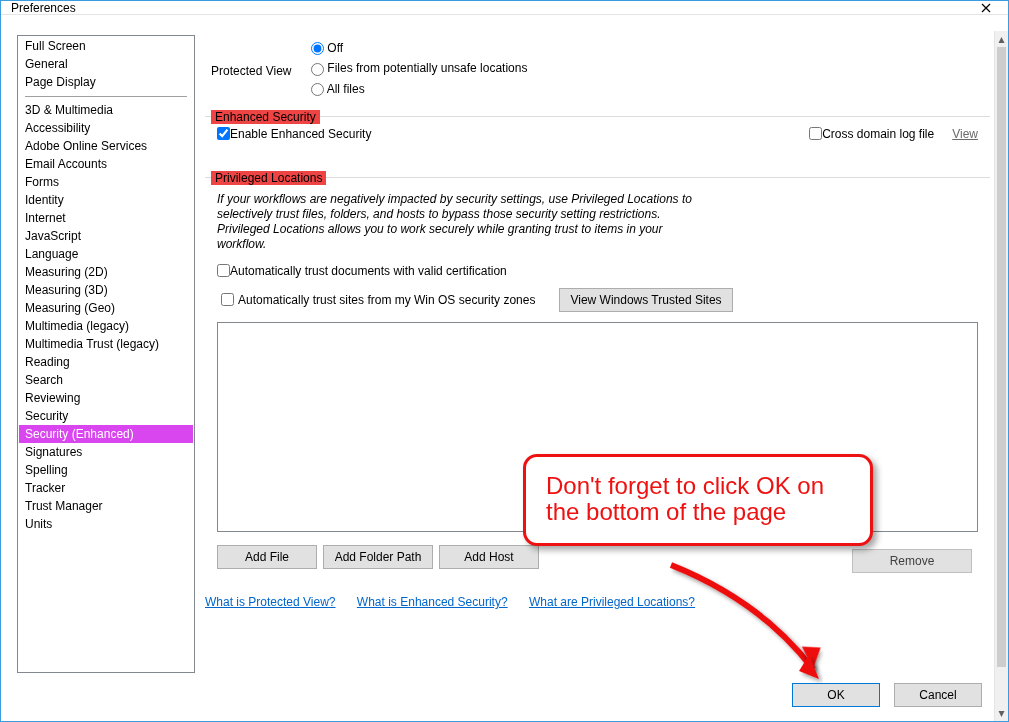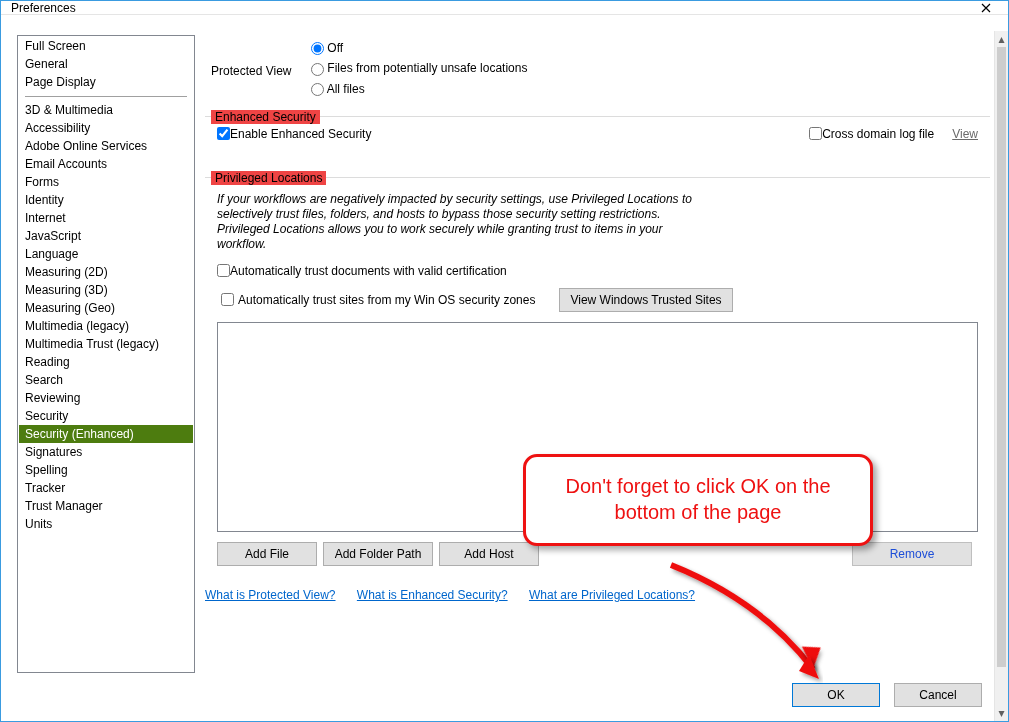--- a/index.html
+++ b/index.html
@@ -58,21 +58,21 @@
       padding: 1px;
       overflow: auto;
     }
     .sidebar-item {
       padding: 1px 6px;
       line-height: 16px;
       cursor: pointer;
       white-space: nowrap;
     }
     .sidebar-item.selected {
-      background: #4d7c0f;
+      background: #d946ef;
       color: #fff;
     }
     .sidebar-divider {
       border: none;
       border-top: 1px solid #a0a0a0;
       margin: 5px 6px 4px 6px;
     }
     .right-pane {
       flex: 1;
       padding: 4px 4px 0 10px;
@@ -141,21 +141,21 @@
       background: #e1e1e1;
       border: 1px solid #adadad;
       padding: 3px 10px;
       min-width: 75px;
       text-align: center;
       cursor: pointer;
       margin-right: 6px;
       line-height: 16px;
     }
     .btn.wide { min-width: 160px; }
-    .btn.remove { min-width: 120px; background:#e1e1e1; color:#1d4ed8; border-color:#bfbfbf; cursor:default;}
+    .btn.remove { min-width: 120px; background:#e1e1e1; color:#404040; border-color:#bfbfbf; cursor:default;margin-top:7px;}
     .btn.ok { border: 1px solid #0078d7; background:#e1e1e1; min-width:88px;}
     .btn.cancel { min-width:88px; }
     .listbox {
       width: 100%;
       height: 210px;
       border: 1px solid #828790;
       background: #fff;
       margin-bottom: 10px;
     }
     .btn-row {
@@ -207,23 +207,22 @@
       width: 350px;
       background: #fff;
       border: 3px solid #e11;
       border-radius: 14px;
       padding: 16px 20px 18px 20px;
       box-shadow: 4px 4px 6px rgba(0,0,0,0.35);
       z-index: 10;
     }
     .callout-text {
       color: #e11;
-      font-size: 20px;
+      font-size: 24px;
       line-height: 26px;
-      text-align: center;
     }
     .arrow-svg {
       position: absolute;
       left: 640px;
       top: 560px;
       z-index: 9;
       pointer-events: none;
     }
     .radio-stack label { display:block; margin-bottom:6px; }
   </style>

